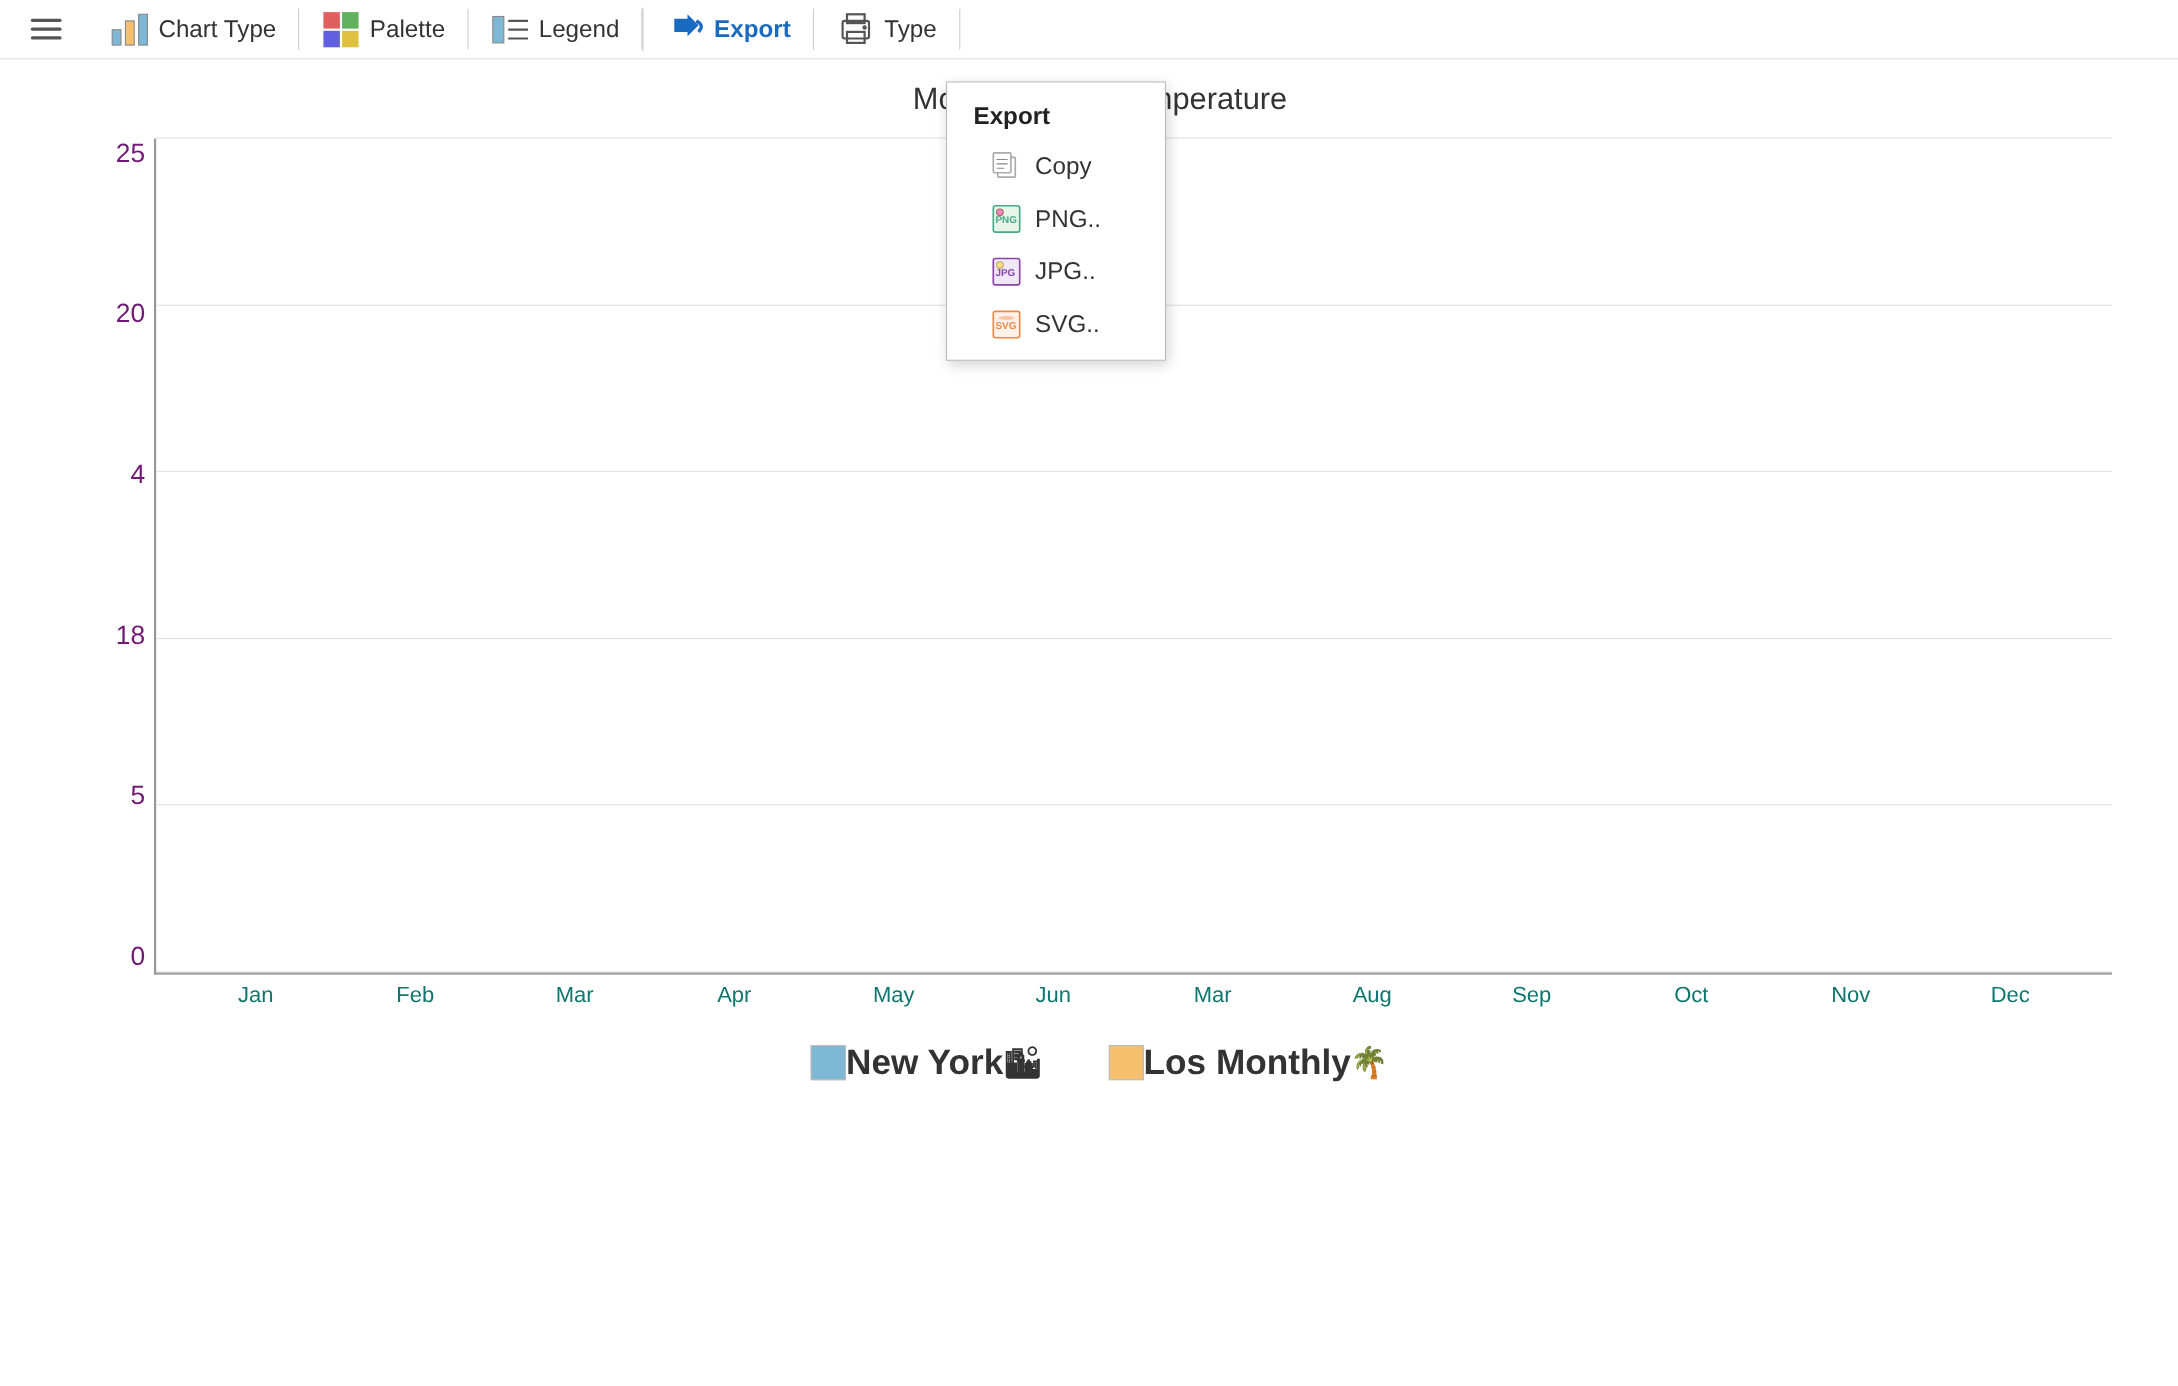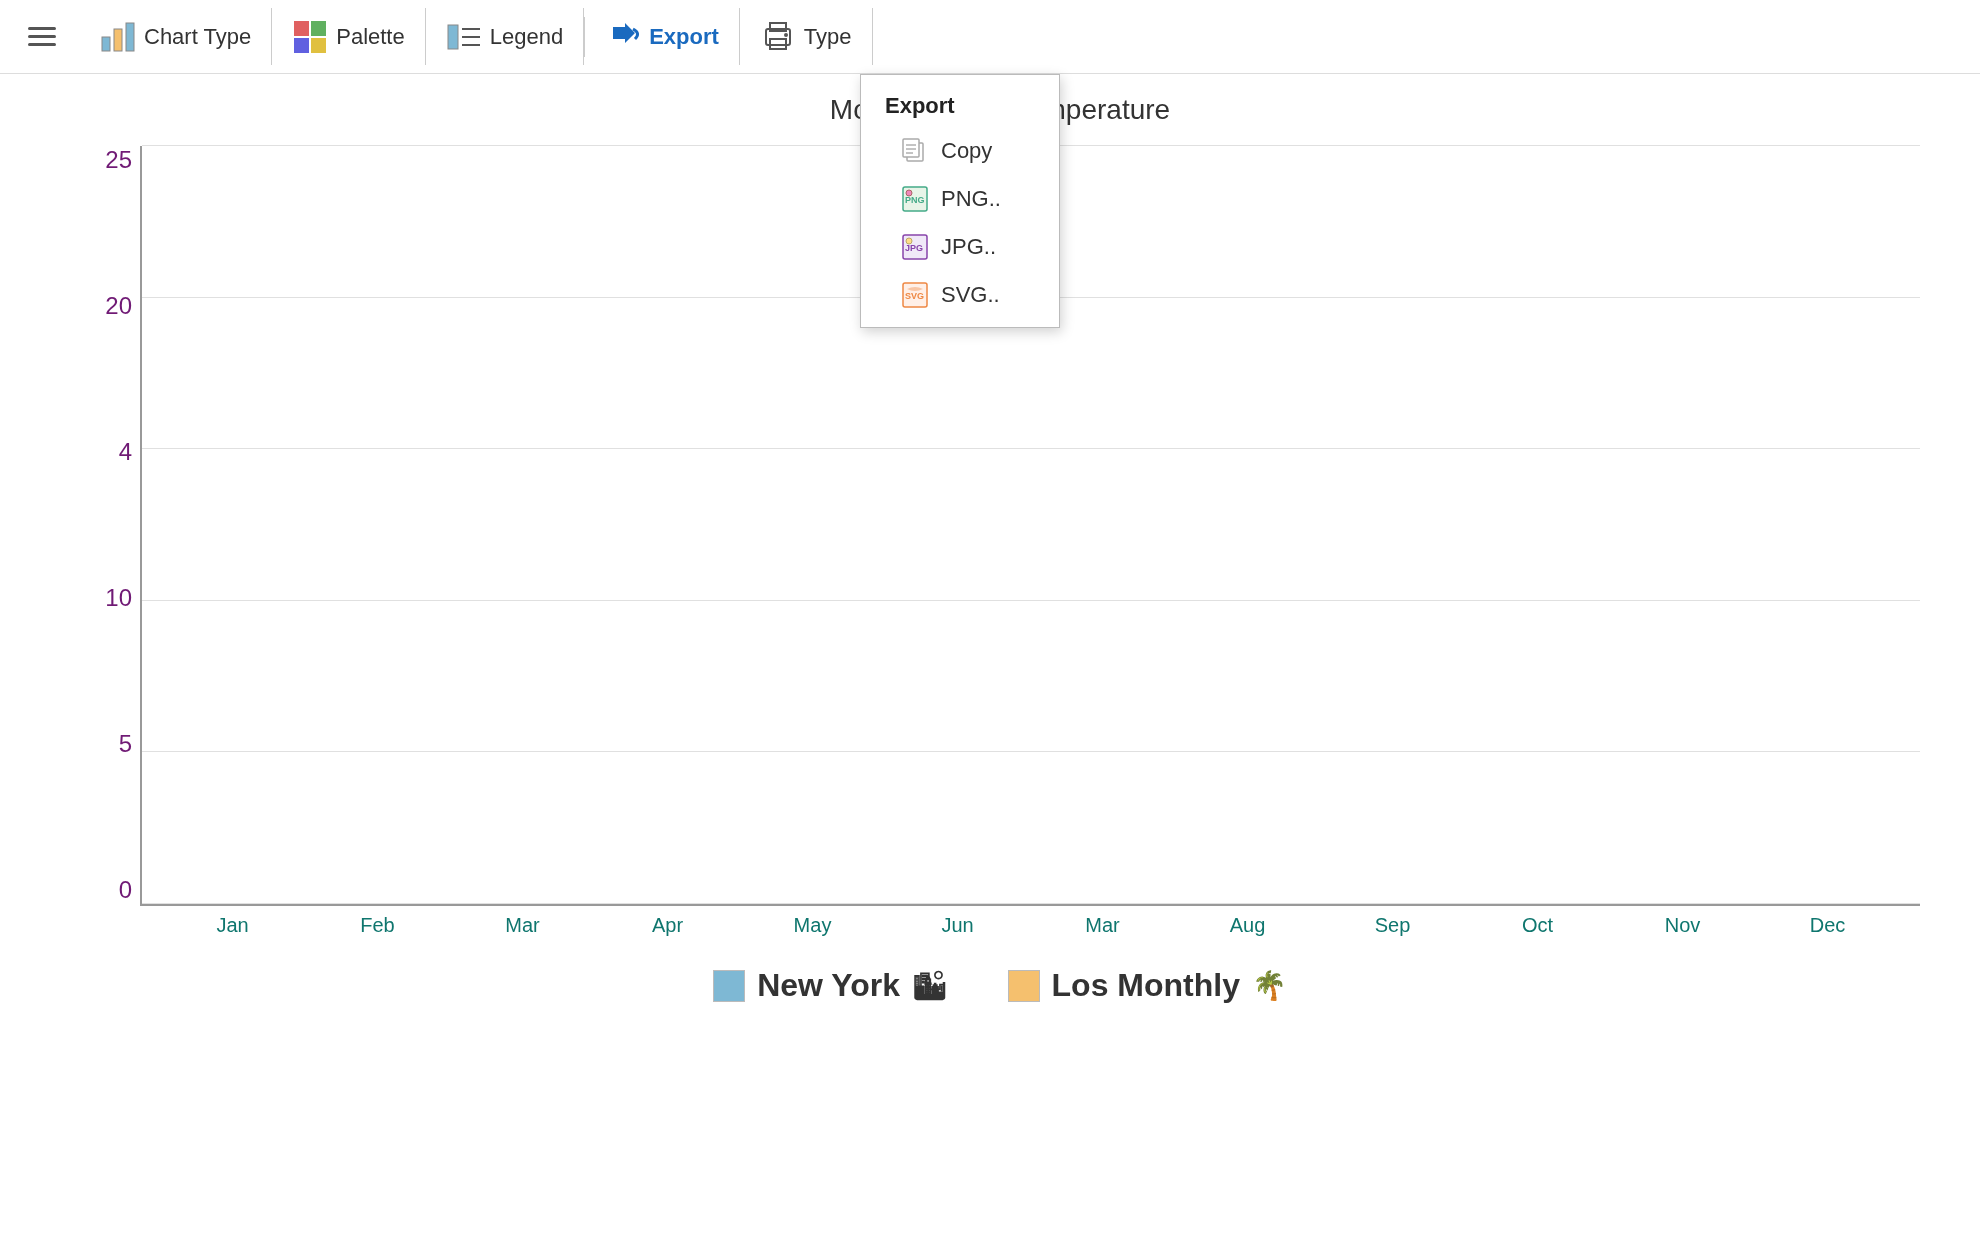--- a/index.html
+++ b/index.html
@@ -4,21 +4,21 @@
   <style>
     * { box-sizing: border-box; margin: 0; padding: 0; }
     body { background: #fff; font-family: 'Segoe UI', Arial, sans-serif; width: 1980px; height: 1260px; overflow: hidden; }
 
     .toolbar {
       display: flex;
       align-items: center;
       padding: 8px 16px;
       border-bottom: 1px solid #ddd;
       gap: 0;
-      height: 74px;
+      height: 54px;
       background: #fff;
     }
 
     .toolbar-item {
       display: flex;
       align-items: center;
       gap: 8px;
       padding: 8px 20px;
       cursor: pointer;
       font-size: 22px;
@@ -136,21 +136,20 @@
     .legend {
       display: flex;
       justify-content: center;
       gap: 60px;
       margin-top: 30px;
       align-items: center;
     }
     .legend-item {
       display: flex;
       align-items: center;
-      gap: 12px;
       font-size: 32px;
       font-weight: 600;
       color: #333;
     }
     .legend-color {
       width: 32px;
       height: 32px;
       border: 1px solid #bbb;
     }
     .legend-color.ny { background: #7eb8d4; }
@@ -307,21 +306,21 @@
 </div>
 
 <div class="chart-container">
   <div class="chart-title">Monthly Mean Temperature</div>
 
   <div class="chart-area">
 
     <div class="y-axis-labels">
       <span class="y-label">0</span>
       <span class="y-label">5</span>
-      <span class="y-label">10</span>
+      <span class="y-label">18</span>
       <span class="y-label">4</span>
       <span class="y-label">20</span>
       <span class="y-label">25</span>
     </div>
 
     <div class="grid-lines">
       <div class="grid-line" style="bottom: 0%"></div>
       <div class="grid-line" style="bottom: 20%"></div>
       <div class="grid-line" style="bottom: 40%"></div>
       <div class="grid-line" style="bottom: 60%"></div>

